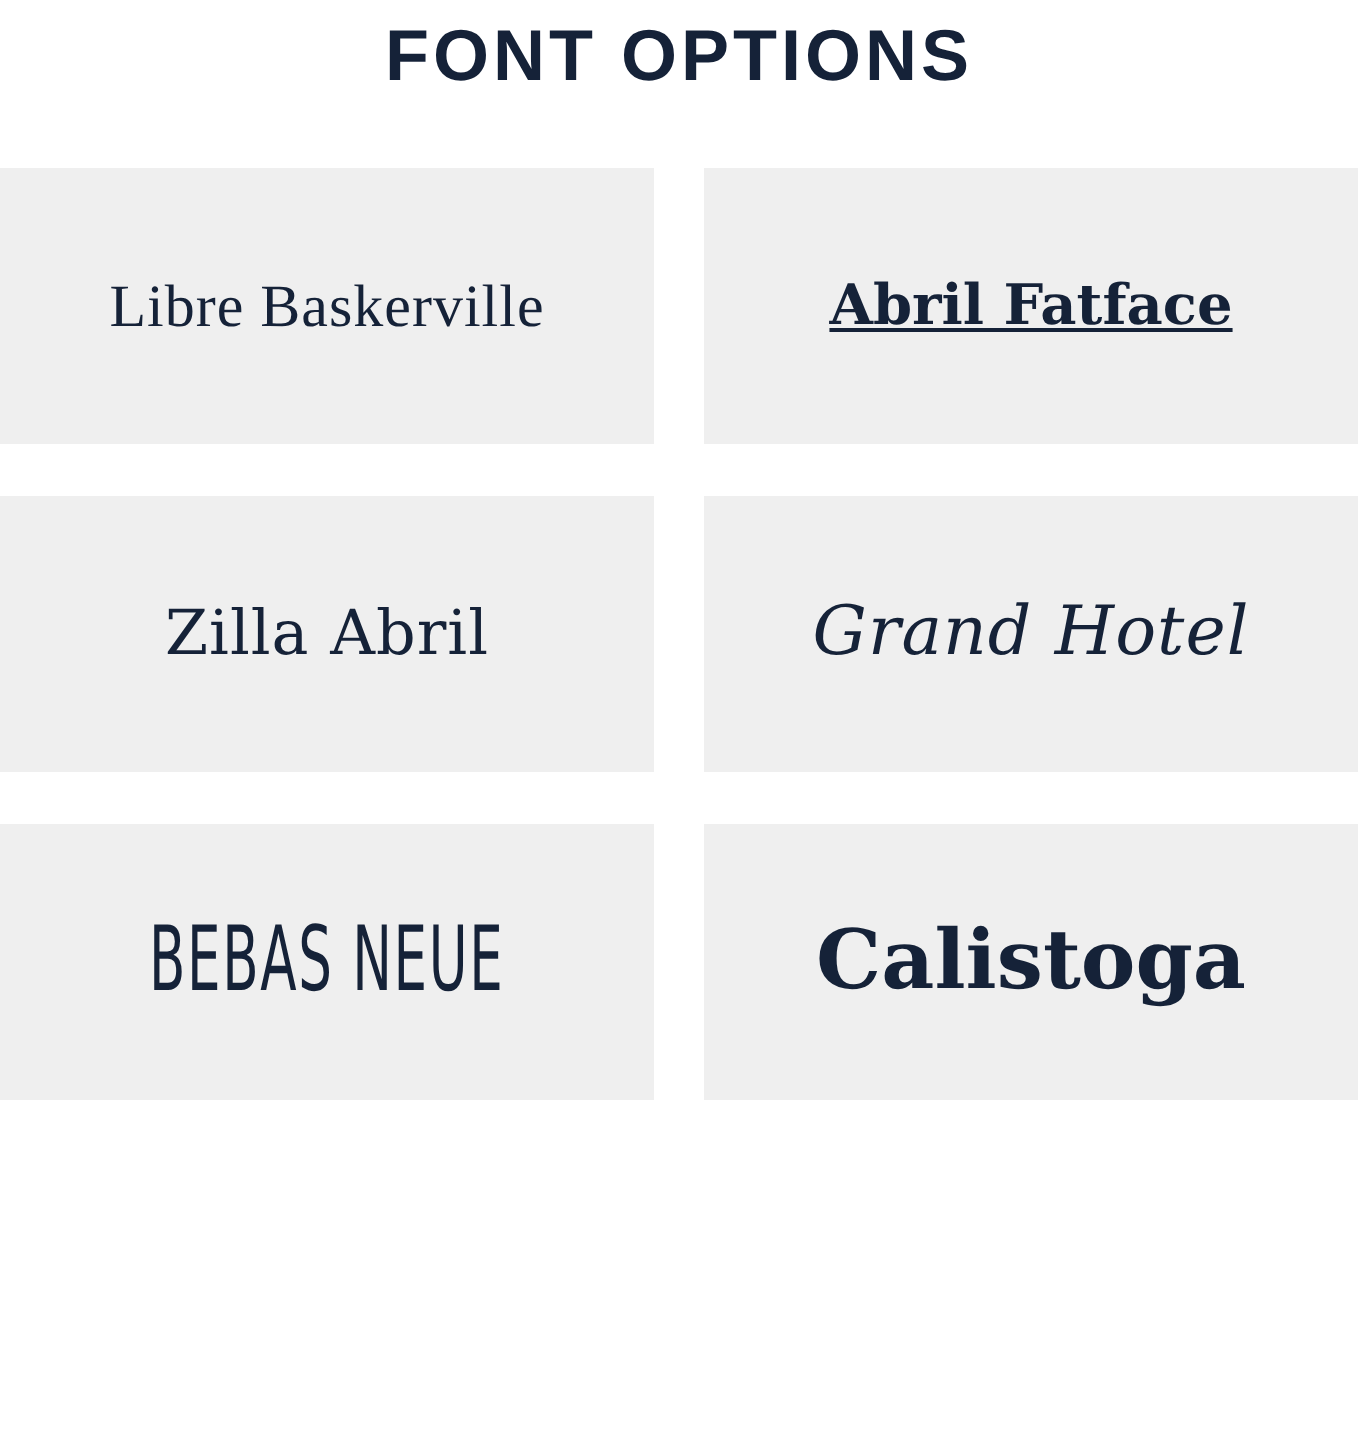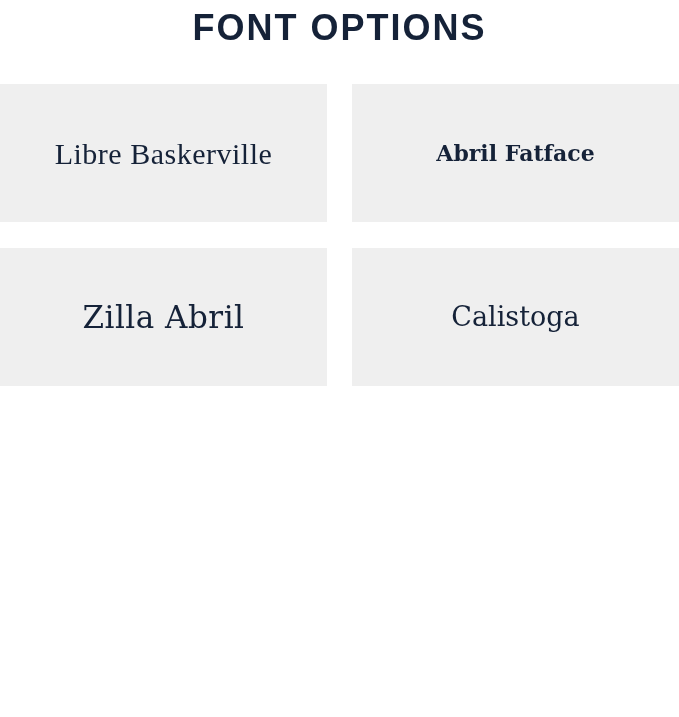--- a/index.html
+++ b/index.html
@@ -66,23 +66,24 @@
   .s-luckiest-guy {
     font-family: "DejaVu Sans", sans-serif;
     font-size: 29px;
     font-weight: bold;
     letter-spacing: 0.5px;
     text-transform: uppercase;
     transform: scaleY(1.12);
   }
   .s-abril-fatface {
     font-family: "DejaVu Serif", serif;
-    font-size: 22px;
+    font-size: 28px;
     font-weight: bold;
     letter-spacing: 0px;
+    text-decoration: underline;
   }
   .s-zilla-slab {
     font-family: "DejaVu Serif", serif;
     font-size: 31px;
     font-weight: 400;
     letter-spacing: 0.5px;
   }
   .s-bangers {
     font-family: "DejaVu Sans", sans-serif;
     font-size: 37px;
@@ -102,22 +103,22 @@
   .s-bebas-neue {
     font-family: "DejaVu Sans Condensed", "Liberation Sans Narrow", "Liberation Sans", sans-serif;
     font-size: 36px;
     font-weight: 400;
     letter-spacing: 1px;
     text-transform: uppercase;
     transform: scaleY(1.25) scaleX(0.82);
   }
   .s-calistoga {
     font-family: "DejaVu Serif", serif;
-    font-size: 27px;
-    font-weight: normal;
+    font-size: 41px;
+    font-weight: bold;
     letter-spacing: 0px;
   }
 </style>
 </head>
 <body>
 
 <div class="page">
 
   <h1 class="page-title">FONT OPTIONS</h1>
 
@@ -130,20 +131,26 @@
 
     <div class="cell">
       <span class="sample s-abril-fatface">Abril Fatface</span>
     </div>
 
     <div class="cell">
       <span class="sample s-zilla-slab">Zilla Abril</span>
     </div>
 
 
+    <div class="cell">
+      <span class="sample s-grand-hotel">Grand Hotel</span>
+    </div>
 
+    <div class="cell">
+      <span class="sample s-bebas-neue">BEBAS NEUE</span>
+    </div>
 
     <div class="cell">
       <span class="sample s-calistoga">Calistoga</span>
     </div>
 
   </div>
 </div>
 
 </body></html>

